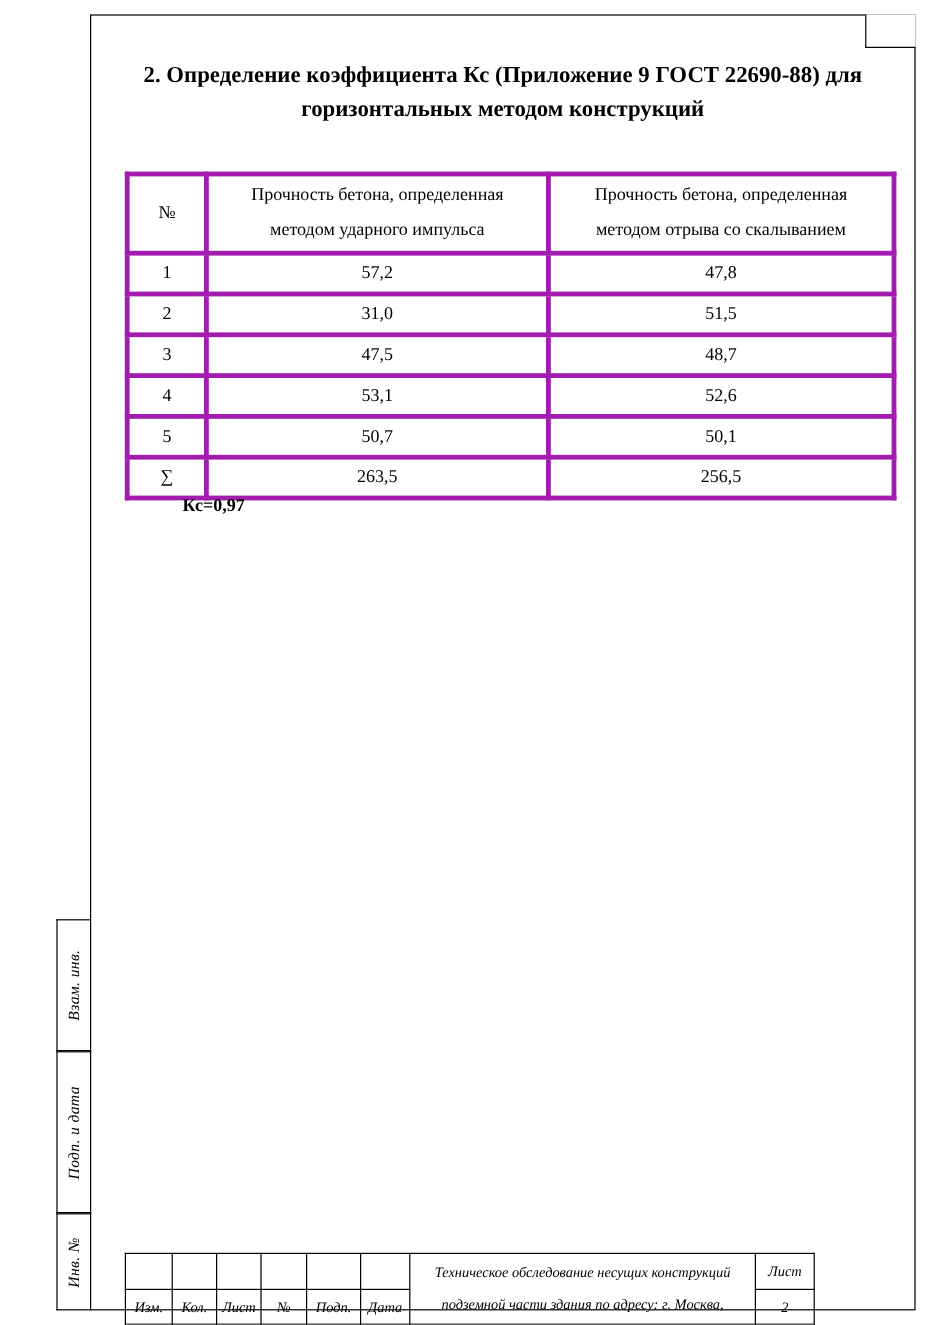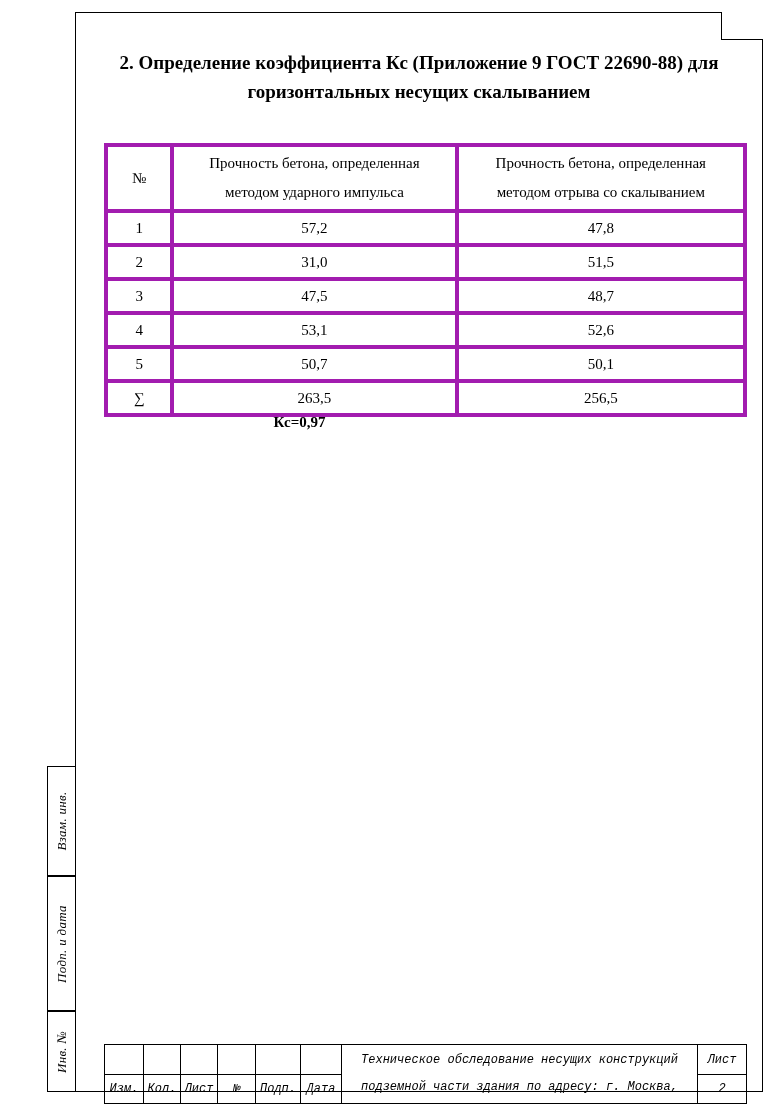--- a/index.html
+++ b/index.html
@@ -101,33 +101,32 @@
   }
   .col-num  { width: 48px; }
   .col-a    { width: 295px; }
   .col-b    { width: 300px; }
 
   .kc-line {
     position: absolute;
     left: 152px;
     top: 414px;
     width: 295px;
-    text-align: center;
     font-weight: bold;
     font-size: 15px;
   }
 
   
   .title-block {
     position: absolute;
     left: 104px;
     bottom: 0px;
-    width: 643px;
+    width: 575px;
     border-collapse: collapse;
-    font-family: Liberation Mono, monospace;
+    font-family: Liberation Serif, serif;
   }
   .title-block td {
     border: 1px solid #000;
     padding: 0;
     vertical-align: middle;
     text-align: center;
     font-style: italic;
     font-size: 12px;
   }
   .tb-tall { height: 28px; }
@@ -167,21 +166,21 @@
 </div>
 <div class="left-strip" id="strip-podp">
   <span class="vtext">Подп. и дата</span>
 </div>
 <div class="left-strip" id="strip-inv">
   <span class="vtext">Инв. №</span>
 </div>
 
 <div class="doc-heading">
   <div>2. Определение коэффициента Кс (Приложение 9 ГОСТ 22690-88) для</div>
-  <div>горизонтальных несущих скалыванием</div>
+  <div>горизонтальных методом конструкций</div>
 </div>
 
 <table class="data-table">
   <thead>
     <tr>
       <td class="col-num">№</td>
       <td class="col-a">
         <div>Прочность бетона, определенная</div>
         <div>методом ударного импульса</div>
       </td>

